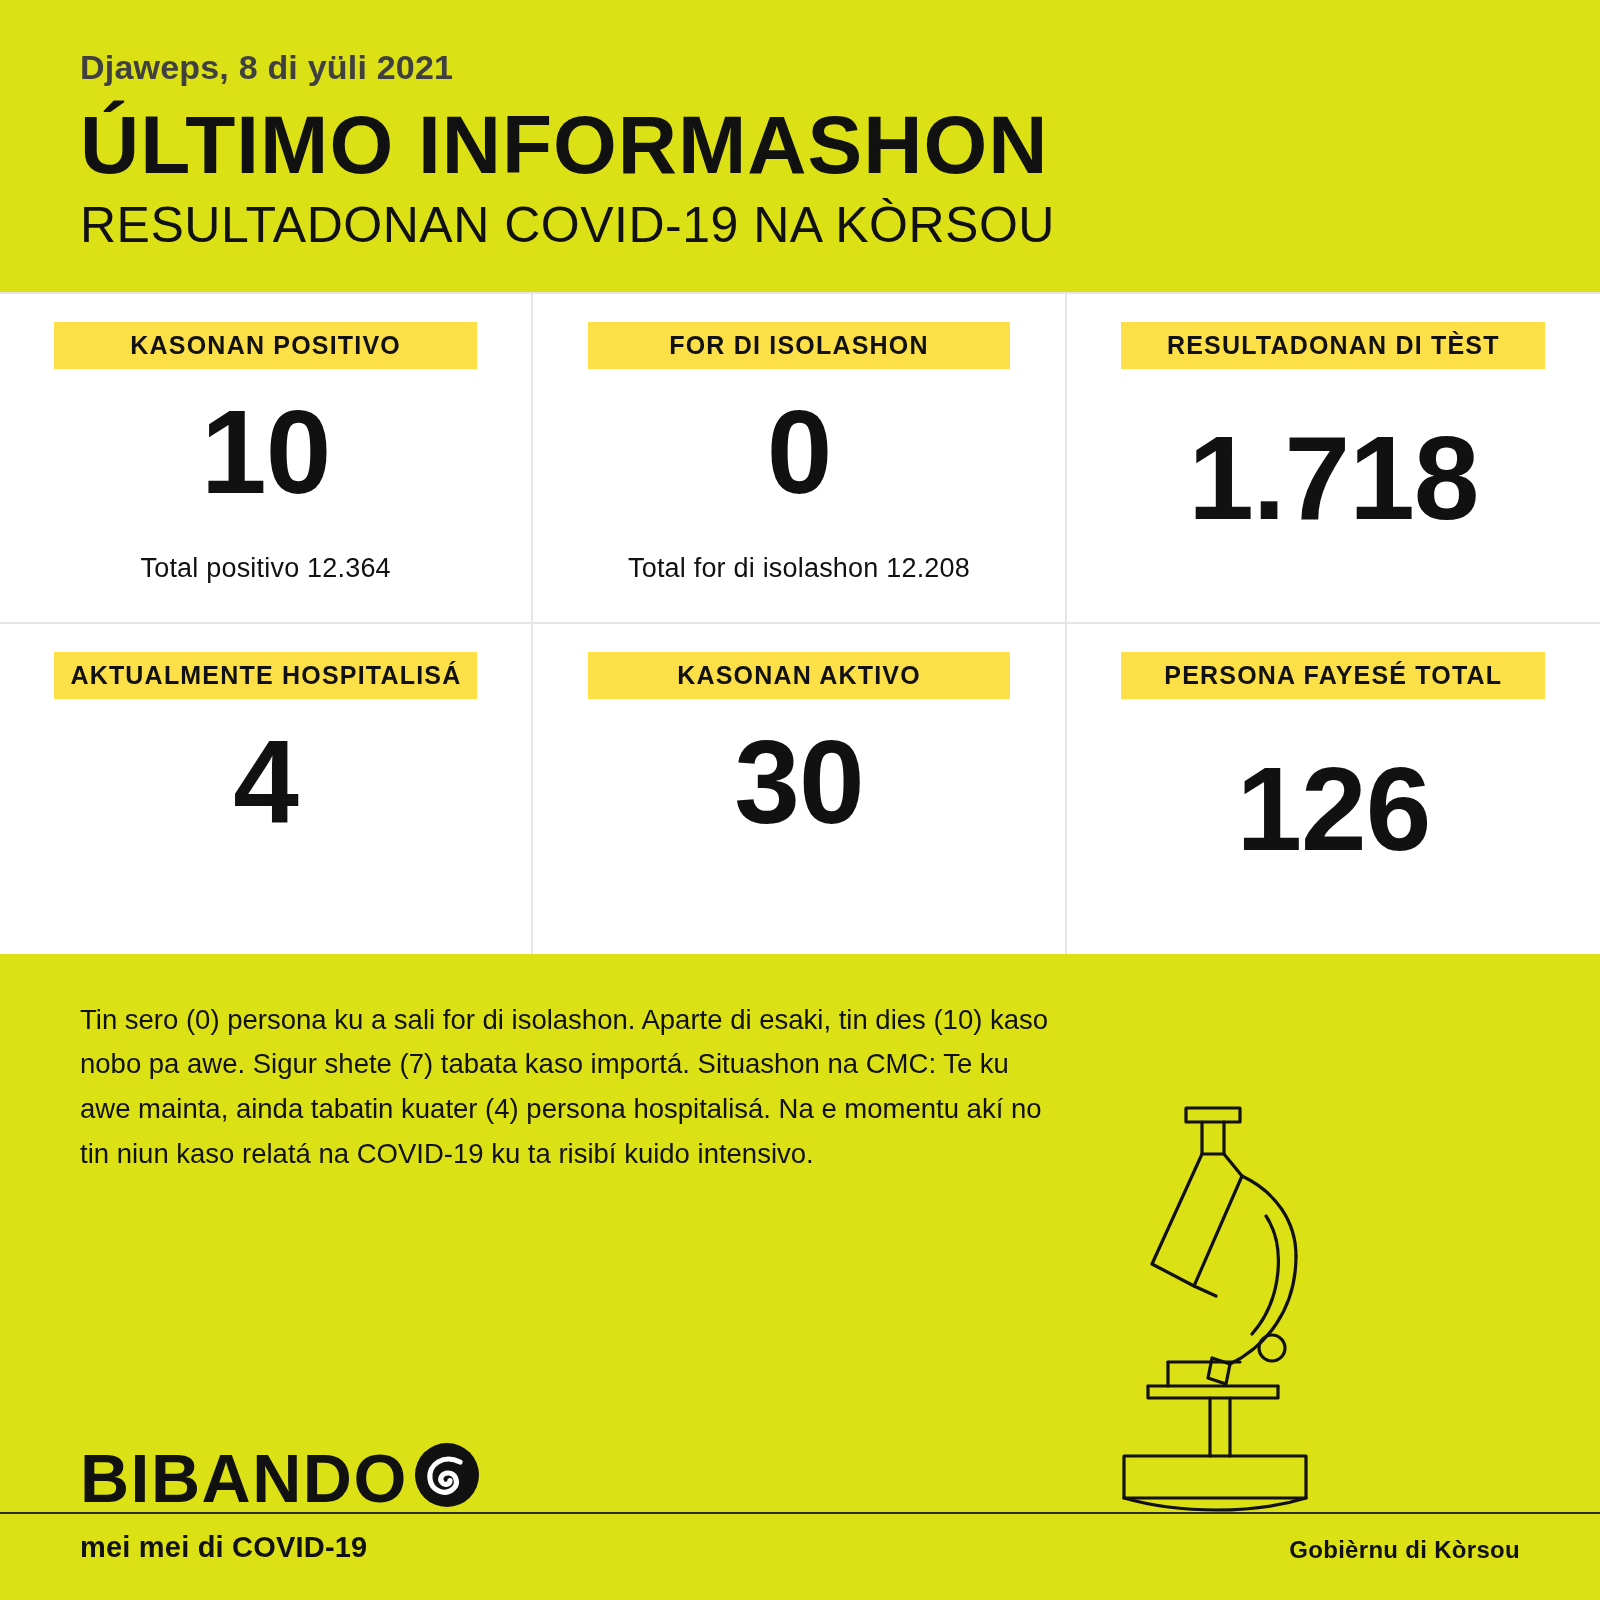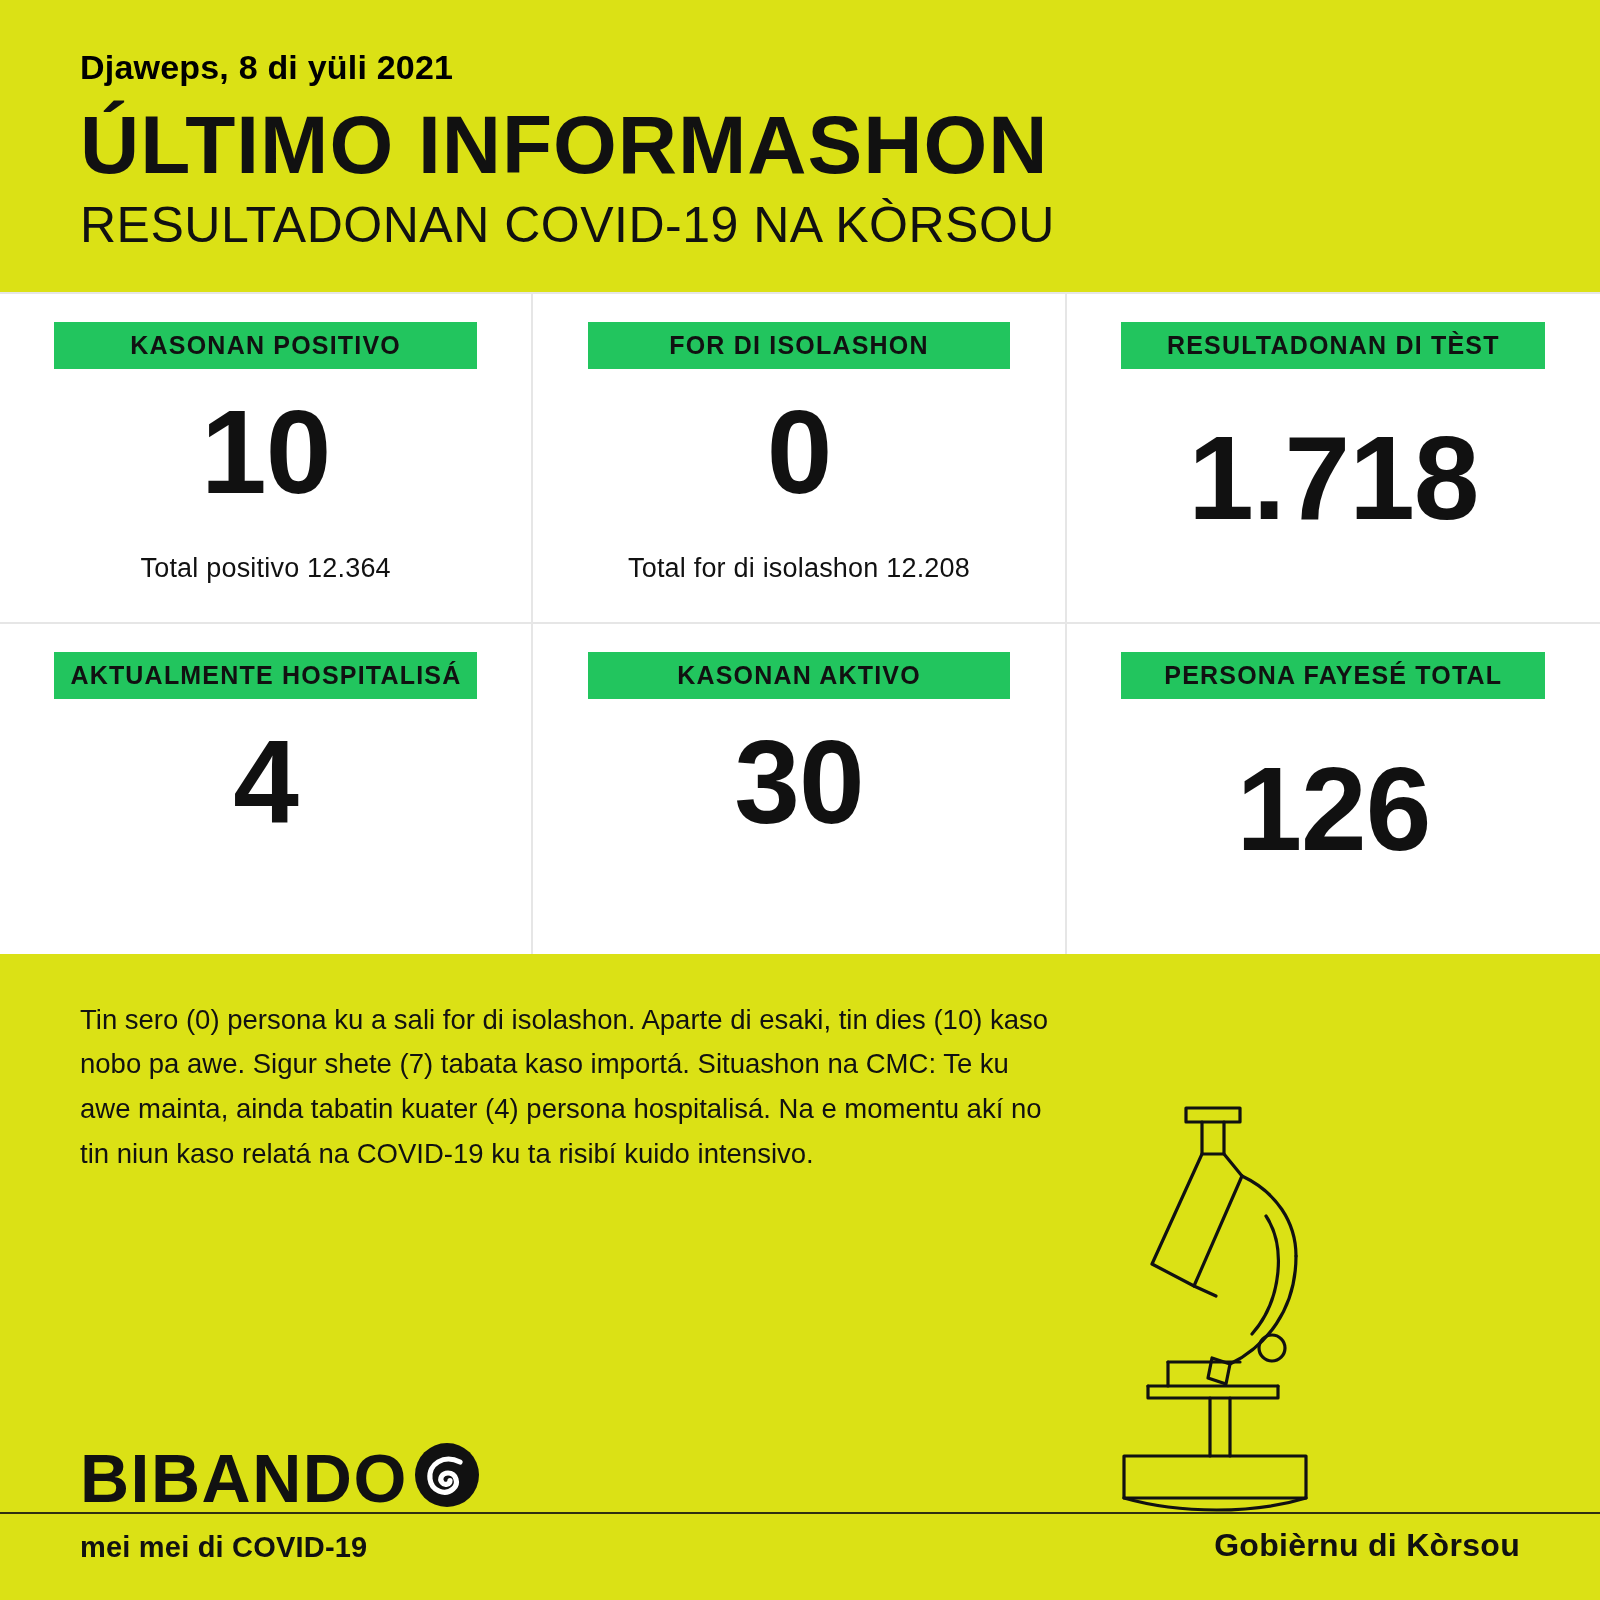--- a/index.html
+++ b/index.html
@@ -24,21 +24,21 @@
 
   
   .header {
     background: #dbe115;
     padding: 48px 80px 40px 80px;
     box-sizing: border-box;
   }
   .header-date {
     font-size: 34px;
     font-weight: 600;
-    color: #000000;
+    color: #404040;
     letter-spacing: 0.2px;
     margin-bottom: 18px;
   }
   .header-title {
     font-size: 82px;
     font-weight: 800;
     color: #111111;
     letter-spacing: 1px;
     line-height: 0.98;
     margin-bottom: 14px;
@@ -69,21 +69,21 @@
     align-items: center;
     justify-content: flex-start;
     height: 330px;
     border-right: 2px solid #e6e6e6;
     border-bottom: 2px solid #e6e6e6;
   }
   .stat-cell.col3 { border-right: none; justify-content: space-between; }
   .stat-cell.row2 { border-bottom: none; }
 
   .stat-label {
-    background: #22c55e;
+    background: #fde047;
     color: #111111;
     font-size: 25px;
     font-weight: 700;
     letter-spacing: 1.2px;
     padding: 9px 16px 9px 16px;
     text-align: center;
     width: 86%;
     box-sizing: border-box;
     white-space: nowrap;
   }
@@ -143,21 +143,21 @@
     bottom: 36px;
     font-size: 29px;
     font-weight: 700;
     color: #111111;
     letter-spacing: 0.2px;
   }
   .gov {
     position: absolute;
     right: 80px;
     bottom: 36px;
-    font-size: 32px;
+    font-size: 24px;
     font-weight: 700;
     color: #111111;
     letter-spacing: 0.3px;
     text-align: right;
   }
   .microscope {
     position: absolute;
     right: 250px;
     bottom: 70px;
   }

